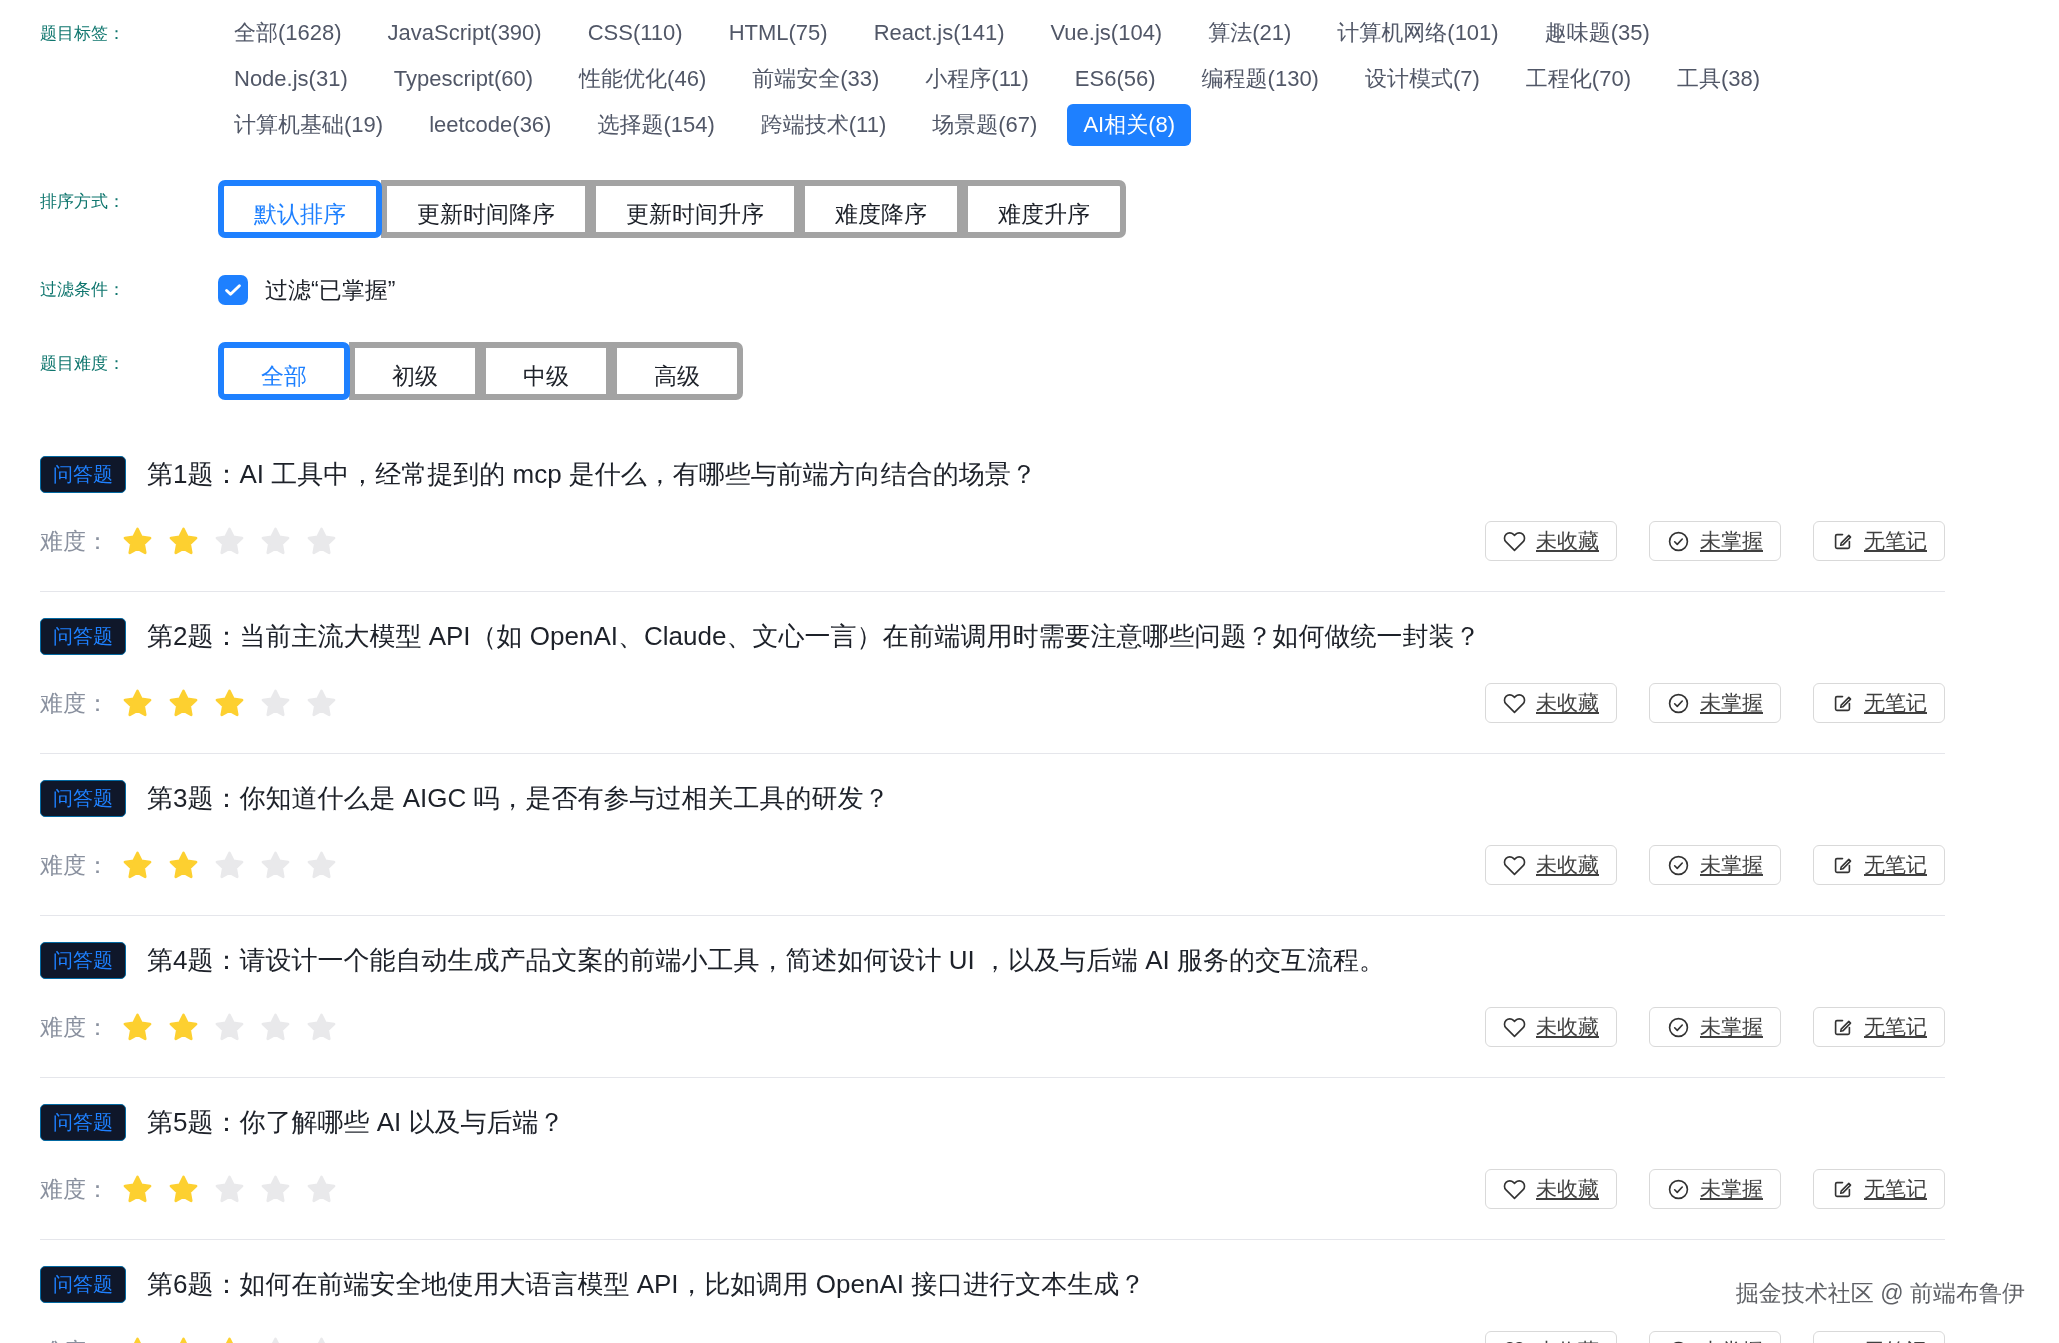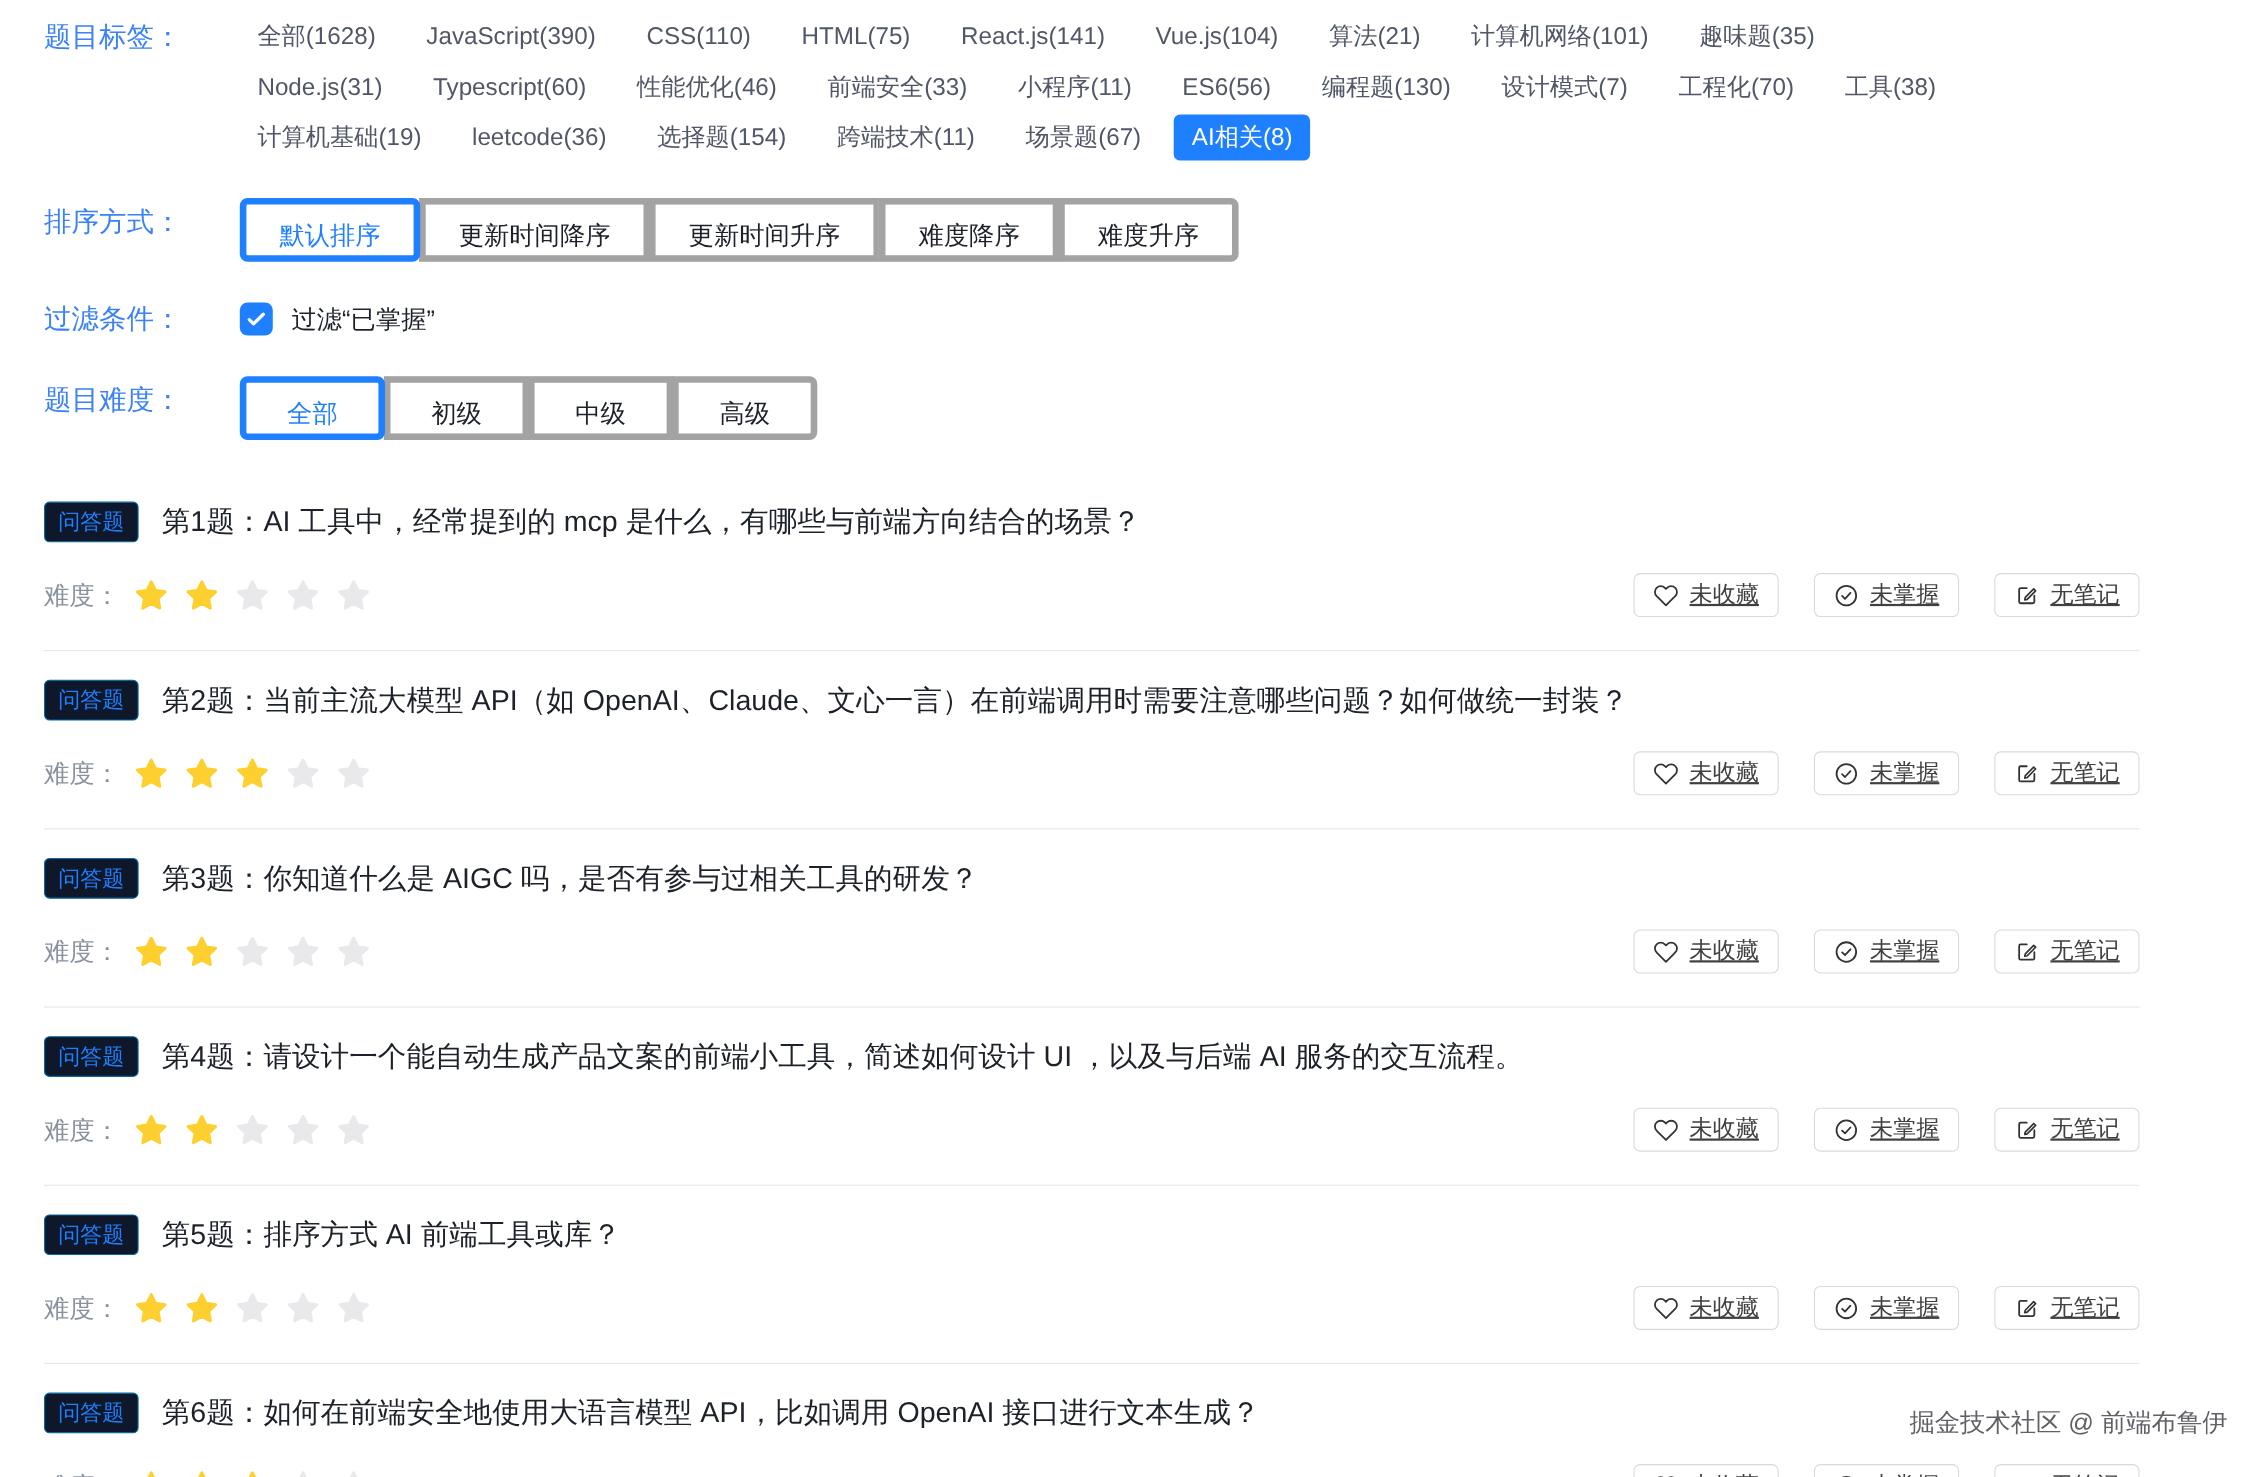--- a/index.html
+++ b/index.html
@@ -4,21 +4,21 @@
 <style>
   * { box-sizing: border-box; }
   html,body { margin:0; padding:0; background:#fff; }
   body { font-family:"Liberation Sans","DejaVu Sans",sans-serif; color:#1d2129; }
 
   .page { position:relative; width:2059px; height:1343px; overflow:hidden;
           background:#fff; padding:12px 114px 0 40px; }
 
   
   .filter-row { display:flex; align-items:flex-start; margin-bottom:30px; }
-  .row-label { width:178px; flex-shrink:0; font-size:25px; color:#3b82f6; line-height:44px; }
+  .row-label { width:178px; flex-shrink:0; font-size:17px; color:#0f766e; line-height:44px; }
 
   .tags-wrap { display:flex; flex-direction:column; }
   .tag-row { display:flex; flex-wrap:nowrap; align-items:center; margin-bottom:4px; }
   .tag { font-size:22px; color:#515767; line-height:32px; padding:5px 16px; margin-right:14px;
          border-radius:6px; cursor:pointer; white-space:nowrap; }
   .tag.selected { background:var(--accent,#1e80ff); color:#fff; }
 
   .btn-group { display:flex; align-items:center; }
   .btn-group .opt { font-size:23px; color:#1d2129; background:#fff; border:6px solid #a3a3a3;
          height:58px; line-height:56px; padding:0 30px; margin-left:-1px; cursor:pointer;
@@ -375,21 +375,21 @@
               </svg>
           <span>无笔记</span>
         </button>
       </div>
     </div>
   </div>
 
   <div class="question">
     <div class="q-title-row">
       <span class="badge">问答题</span>
-      <span class="q-title">第5题：排序方式 AI 前端工具或库？</span>
+      <span class="q-title">第5题：你了解哪些 AI 以及与后端？</span>
     </div>
     <div class="q-meta-row">
       <div class="q-difficulty">
         <span class="diff-label">难度：</span>
         <span class="stars">
               <span class="star on">
                 <svg viewBox="0 0 24 24">
                   <path d="M12 2.9l2.8 5.7 6.3.9-4.6 4.4 1.1 6.3L12 17.2l-5.6 3 1.1-6.3-4.6-4.4 6.3-.9z" fill="currentColor" stroke="currentColor" stroke-width="2" stroke-linejoin="round"></path>
                 </svg>
               </span>

